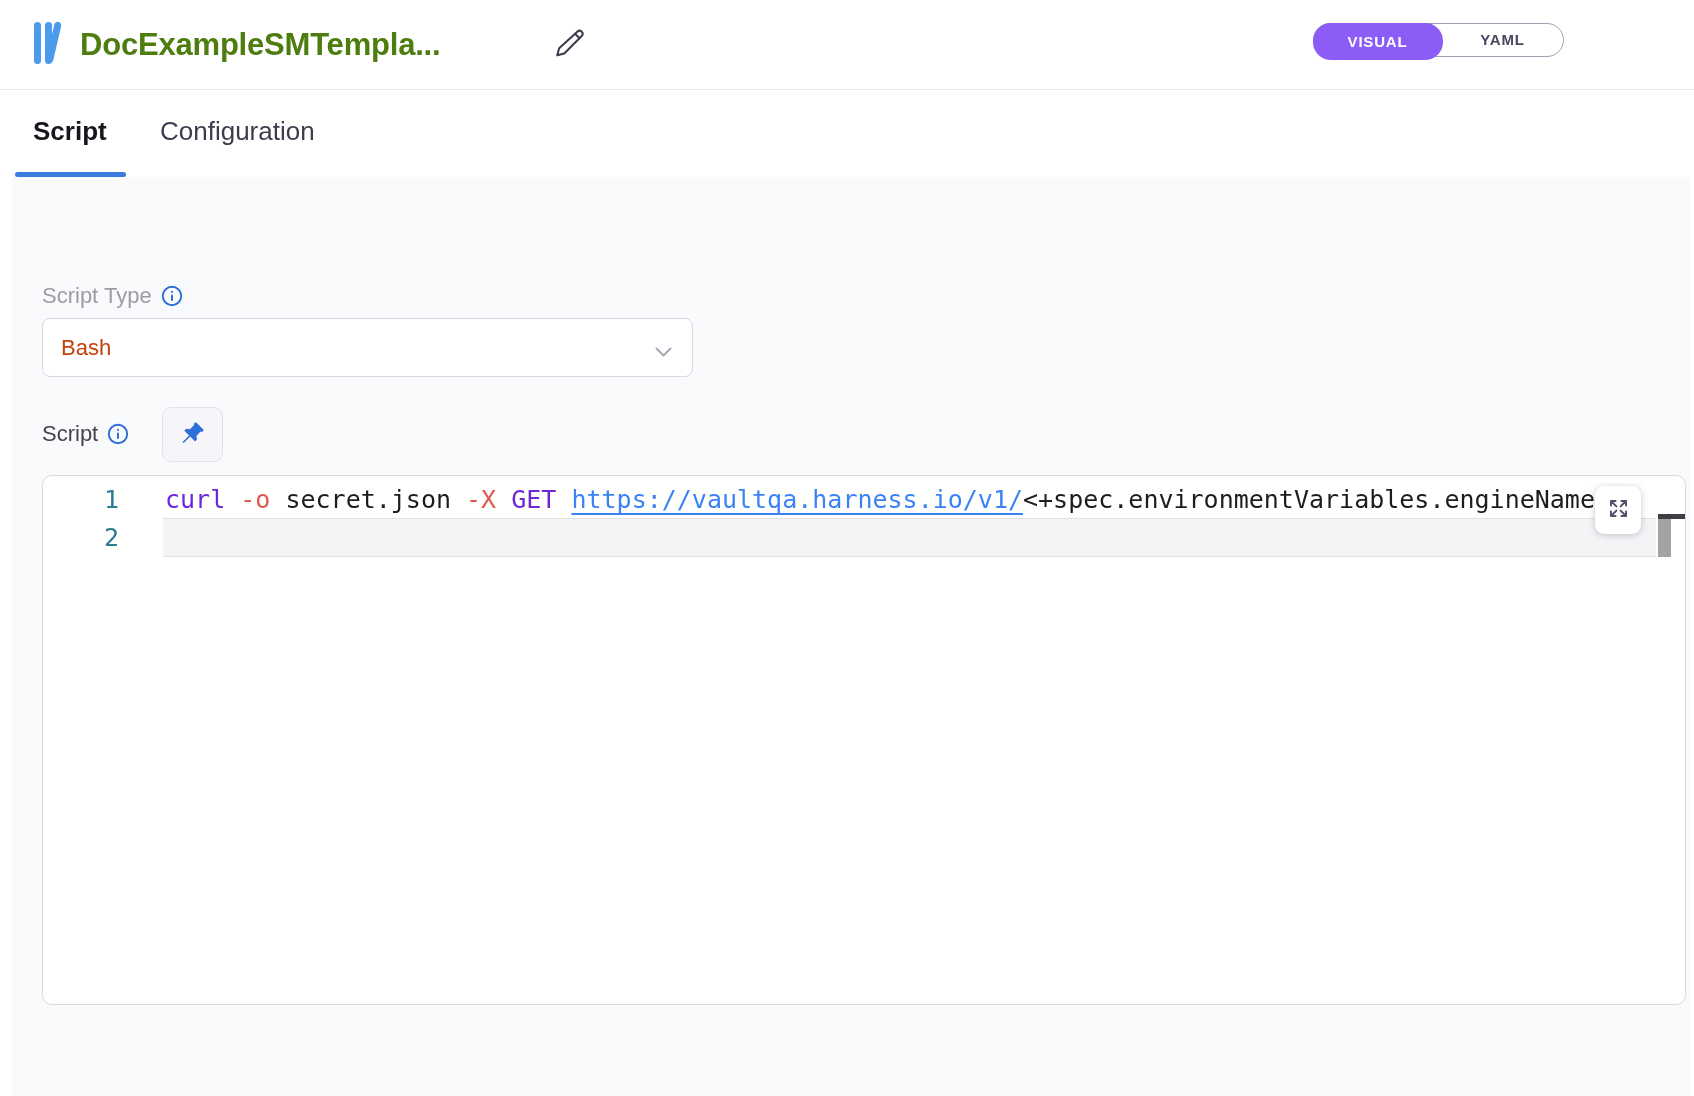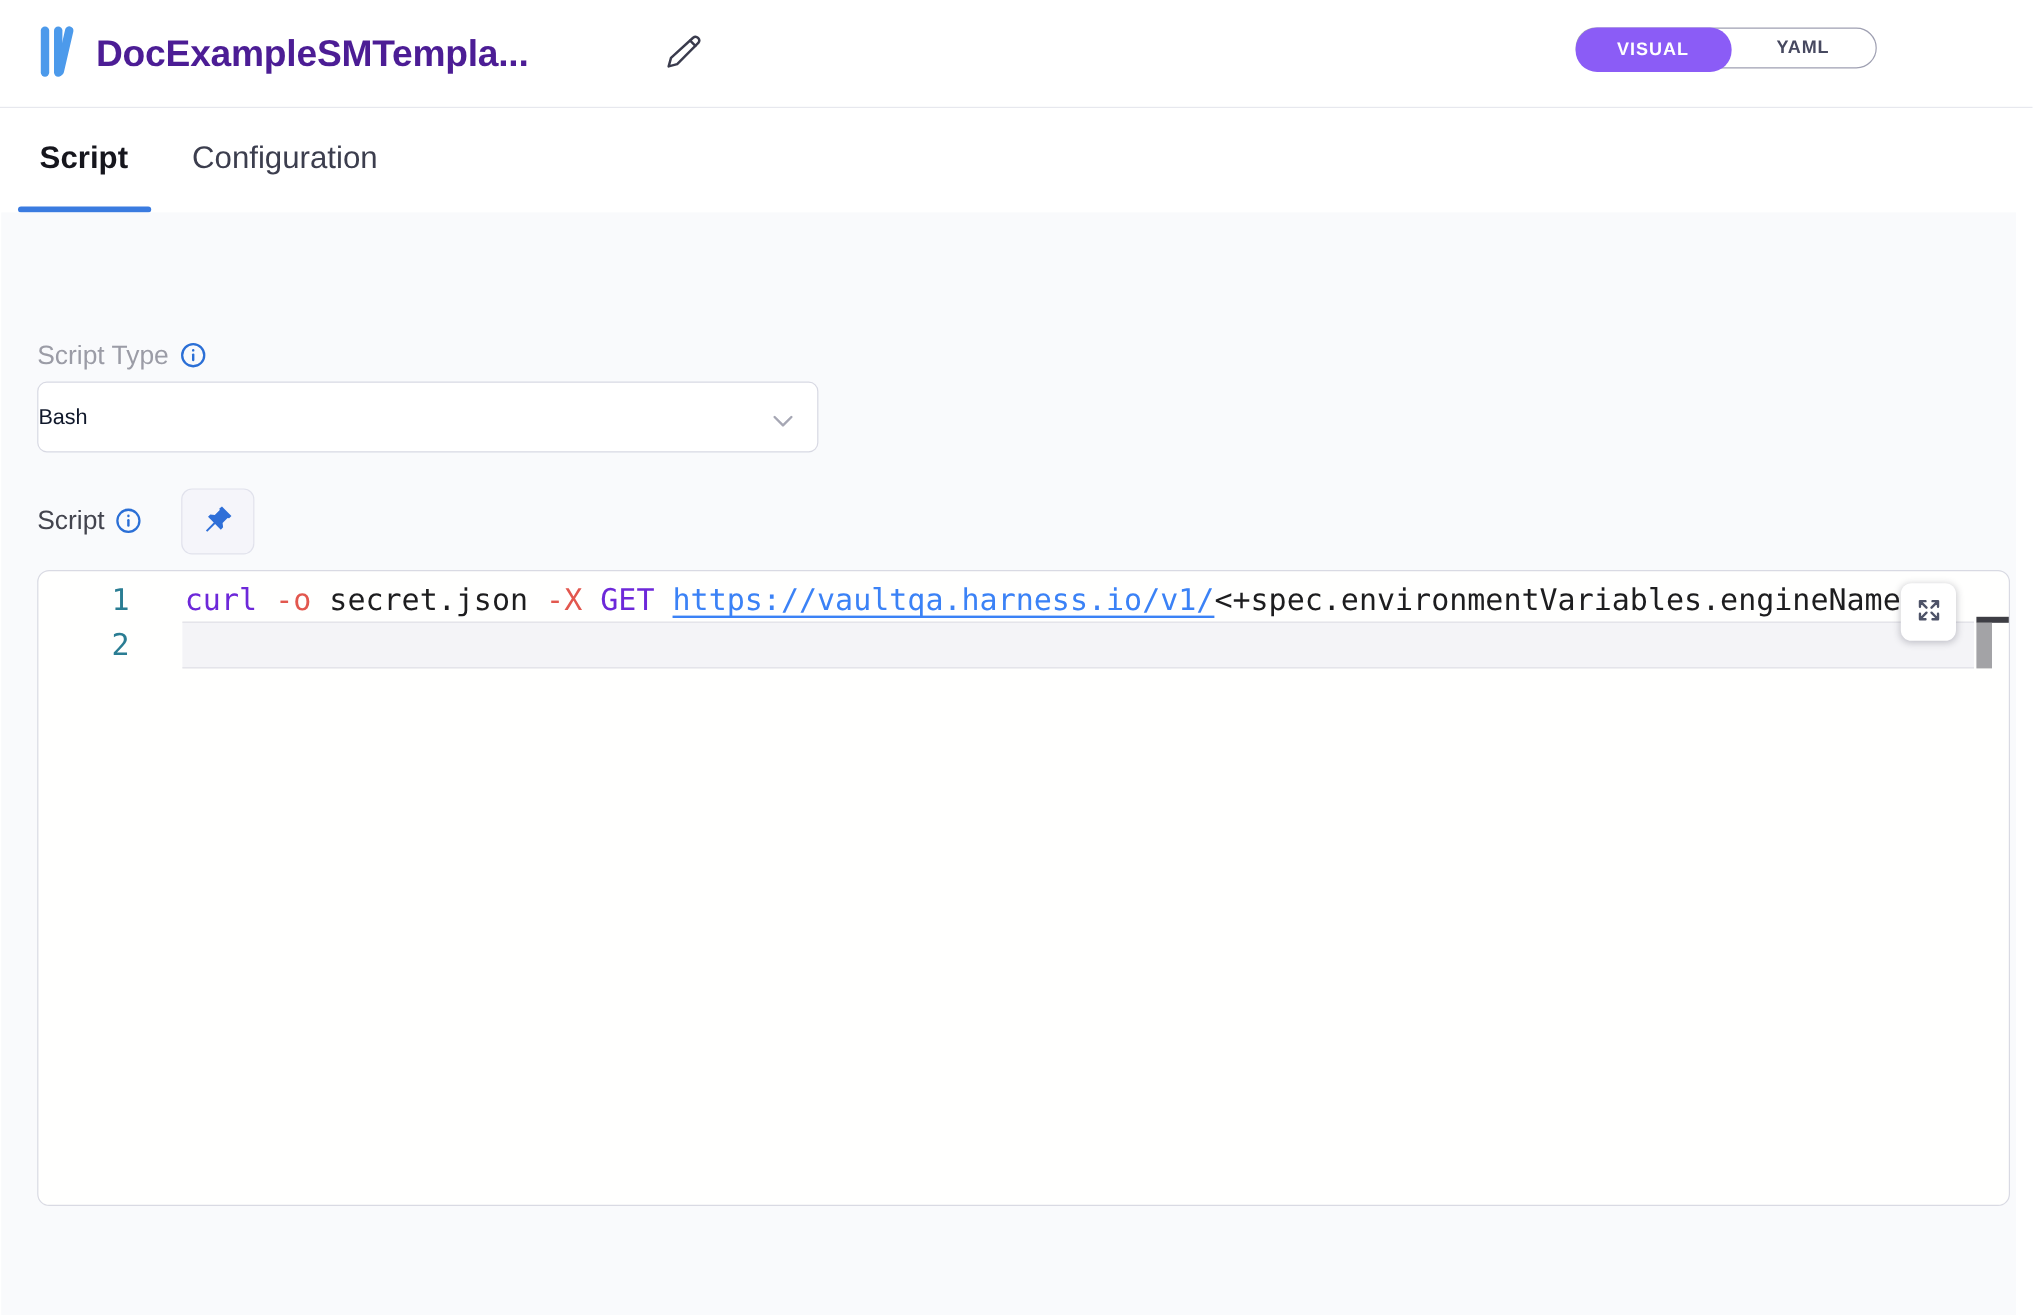--- a/index.html
+++ b/index.html
@@ -3,21 +3,21 @@
 <meta charset="utf-8">
 <style>
   * { margin:0; padding:0; box-sizing:border-box; }
   html,body { width:1694px; height:1096px; background:#fff; font-family:"Liberation Sans", sans-serif; }
   .page { position:relative; width:1694px; height:1096px; overflow:hidden; background:#fff; }
 
   
   .header { position:absolute; top:0; left:0; width:1694px; height:90px; background:#fff; border-bottom:1px solid #e7e8ee; }
   .logo { position:absolute; left:32px; top:21px; width:40px; height:44px; }
   .page-title { position:absolute; left:80px; top:0; height:90px; display:flex; align-items:center;
-                font-size:31px; font-weight:700; color:#4c1d95; letter-spacing:-0.2px; }
+                font-size:31px; font-weight:700; color:#4d7c0f; letter-spacing:-0.2px; }
   .edit-btn { position:absolute; left:551px; top:26px; width:36px; height:36px; background:none; border:none; cursor:pointer; }
 
   .mode-toggle { position:absolute; left:1313px; top:23px; width:251px; height:34px; border:1.5px solid #9fa0b2;
                  border-radius:18px; background:#fff; }
   .mode-visual { position:absolute; left:-1.5px; top:-1.5px; width:130px; height:37px; border-radius:18px;
                  background:#8b5cf6; color:#fff; font-size:15px; font-weight:700; letter-spacing:0.8px;
                  display:flex; align-items:center; justify-content:center; border:none; cursor:pointer;
                  font-family:"Liberation Sans", sans-serif; }
   .mode-yaml { position:absolute; left:128px; top:0; right:0; height:31px; background:none; border:none;
                color:#474960; font-size:15px; font-weight:700; letter-spacing:0.8px; display:flex;
@@ -25,30 +25,30 @@
 
   
   .tabs { position:absolute; top:91px; left:0; width:1694px; height:86px; background:#fff; }
   .tab { position:absolute; top:0; height:81px; display:flex; align-items:center; background:none; border:none;
          cursor:pointer; font-family:"Liberation Sans", sans-serif; font-size:26px; }
   .tab-script { left:33px; font-weight:700; color:#16161d; }
   .tab-config { left:160px; font-weight:500; color:#3c3e4e;text-align:right; }
   .tab-underline { position:absolute; left:15px; top:81px; width:111px; height:5px; border-radius:4px; background:#3a7be0; }
 
   
-  .content { position:absolute; top:177px; left:1px; width:1679px; height:919px; background:#f9fafc; }
+  .content { position:absolute; top:177px; left:12px; width:1679px; height:919px; background:#f9fafc; }
 
   .field-label { position:absolute; display:flex; align-items:center; gap:9px; font-size:22px; }
   .lbl-script-type { left:30px; top:106px; color:#9b9ca6; }
   .lbl-script { left:30px; top:244px; color:#43444e; }
   .info-icon { width:22px; height:22px; display:inline-flex; cursor:pointer; }
 
   .select-box { position:absolute; left:30px; top:141px; width:651px; height:59px; background:#fff;
                 border:1px solid #d8d9e3; border-radius:8px; cursor:pointer; display:flex; align-items:center; }
-  .select-value { font-size:18px; color:#0f172a; }
+  .select-value { margin-left:18px; font-size:22px; color:#c2410c; }
   .select-chevron { position:absolute; right:20px; top:25px; }
 
   .pin-btn { position:absolute; left:150px; top:230px; width:61px; height:55px; background:#f5f5fa;
              border:1px solid #e1e2ec; border-radius:9px; cursor:pointer; display:flex; align-items:center; justify-content:center; }
 
   
   .editor { position:absolute; left:30px; top:298px; width:1644px; height:530px; background:#fffffe;
             border:1px solid #d9dae3; border-radius:10px; overflow:hidden; cursor:text; }
   .code-font { font-family:"DejaVu Sans Mono", monospace; font-size:25px; }
   .current-line { position:absolute; left:120px; right:29px; top:42px; height:39px; background:#f4f4f7;

